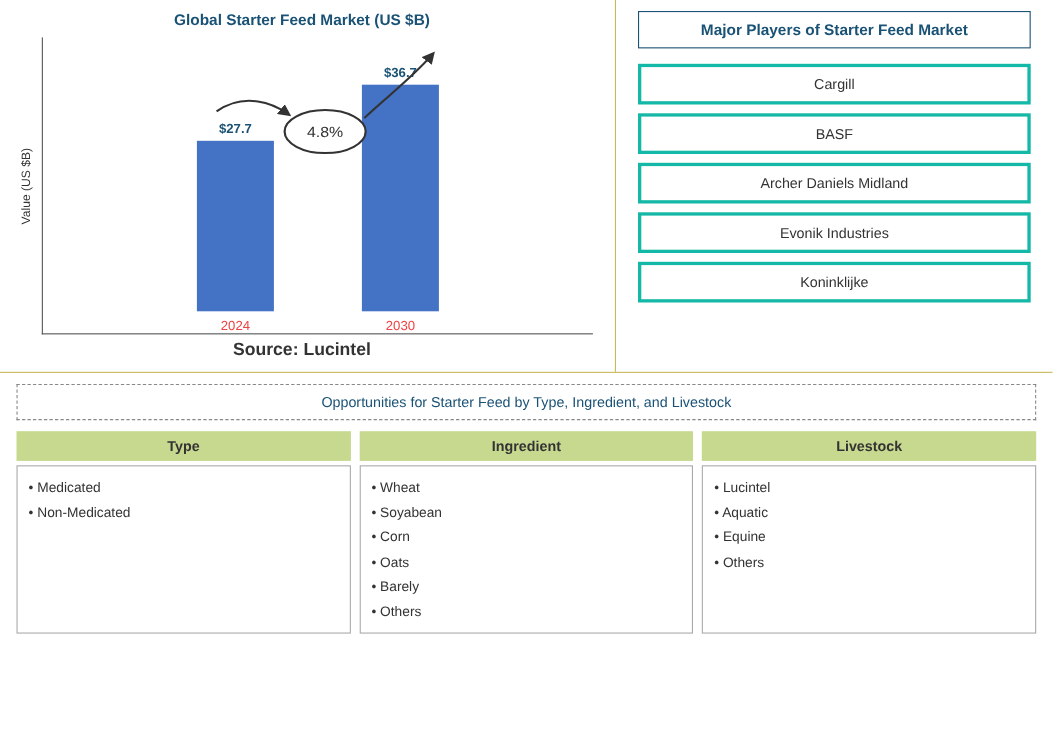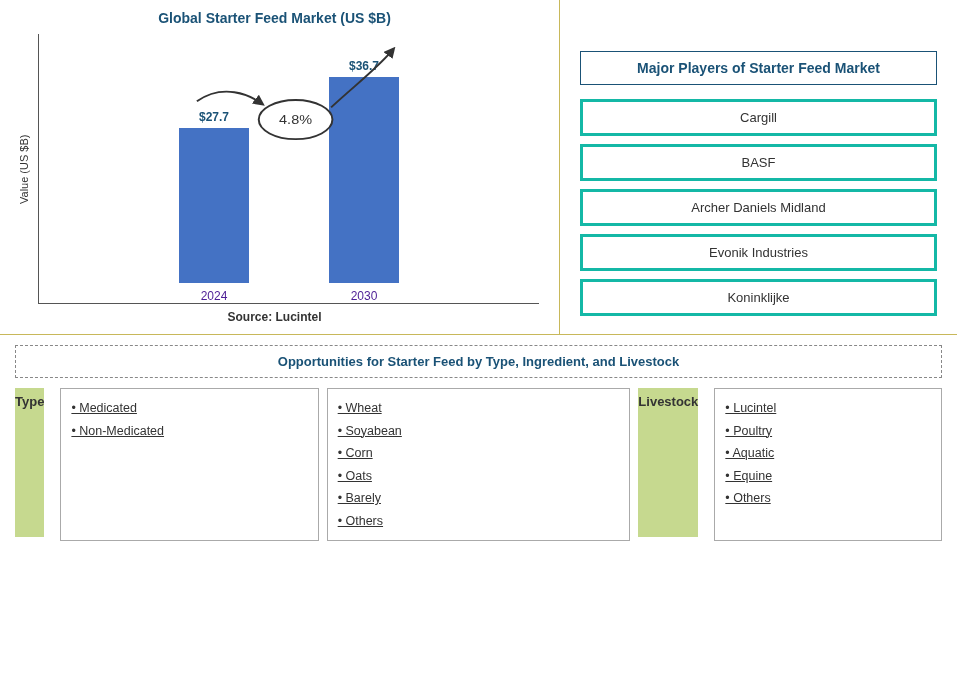--- a/index.html
+++ b/index.html
@@ -98,40 +98,39 @@
       margin-bottom: 4px;
     }
 
     .bar {
       width: 70px;
       background: #4472c4;
     }
 
     .bar-label-bottom {
       font-size: 12px;
-      color: #4c1d95;
+      color: #ef4444;
       margin-top: 6px;
     }
 
     .source-text {
       text-align: center;
-      font-size: 12px;
+      font-size: 16px;
       font-weight: bold;
       color: #333;
       margin-top: 6px;
     }
 
     
     .players-section {
       width: 397px;
       padding: 10px 20px;
       display: flex;
       flex-direction: column;
       align-items: center;
-      justify-content: flex-end;
     }
 
     .players-title-box {
       border: 1.5px solid #1a5276;
       padding: 8px 16px;
       font-size: 14px;
       font-weight: bold;
       color: #1a5276;
       text-align: center;
       width: 100%;
@@ -152,36 +151,35 @@
     .bottom-section {
       flex: 1;
       padding: 10px 15px;
     }
 
     .opportunities-title {
       border: 1.5px dashed #888;
       text-align: center;
       padding: 8px 0;
       font-size: 13px;
-      font-weight: bold;
+      font-weight: normal;
       color: #1a5276;
       margin-bottom: 10px;
     }
 
     .categories-row {
       display: flex;
       flex-direction: row;
       gap: 8px;
     }
 
     .category-col {
       flex: 1;
       display: flex;
-      flex-direction: row;
-      gap: 16px;
+      flex-direction: column;
     }
 
     .category-header {
       background: #c6d98f;
       text-align: center;
       font-weight: bold;
       font-size: 13px;
       color: #333;
       padding: 6px 0;
       margin-bottom: 4px;
@@ -191,21 +189,20 @@
       border: 1px solid #aaa;
       padding: 8px 10px;
       flex: 1;
       font-size: 12.5px;
       color: #333;
       line-height: 1.8;
     }
 
     .category-body p {
       margin: 0;
-      text-decoration: underline;
     }
 
     
     .arrow-svg {
       position: absolute;
       top: 0;
       left: 0;
       width: 100%;
       height: 100%;
       pointer-events: none;
@@ -284,35 +281,35 @@
 
       <div class="category-col">
         <div class="category-header">Type</div>
         <div class="category-body">
           <p>• Medicated</p>
           <p>• Non-Medicated</p>
         </div>
       </div>
 
       <div class="category-col">
+        <div class="category-header">Ingredient</div>
         <div class="category-body">
           <p>• Wheat</p>
           <p>• Soyabean</p>
           <p>• Corn</p>
           <p>• Oats</p>
           <p>• Barely</p>
           <p>• Others</p>
         </div>
       </div>
 
       <div class="category-col">
         <div class="category-header">Livestock</div>
         <div class="category-body">
           <p>• Lucintel</p>
-          <p>• Poultry</p>
           <p>• Aquatic</p>
           <p>• Equine</p>
           <p>• Others</p>
         </div>
       </div>
 
     </div>
   </div>
 
 </div>

